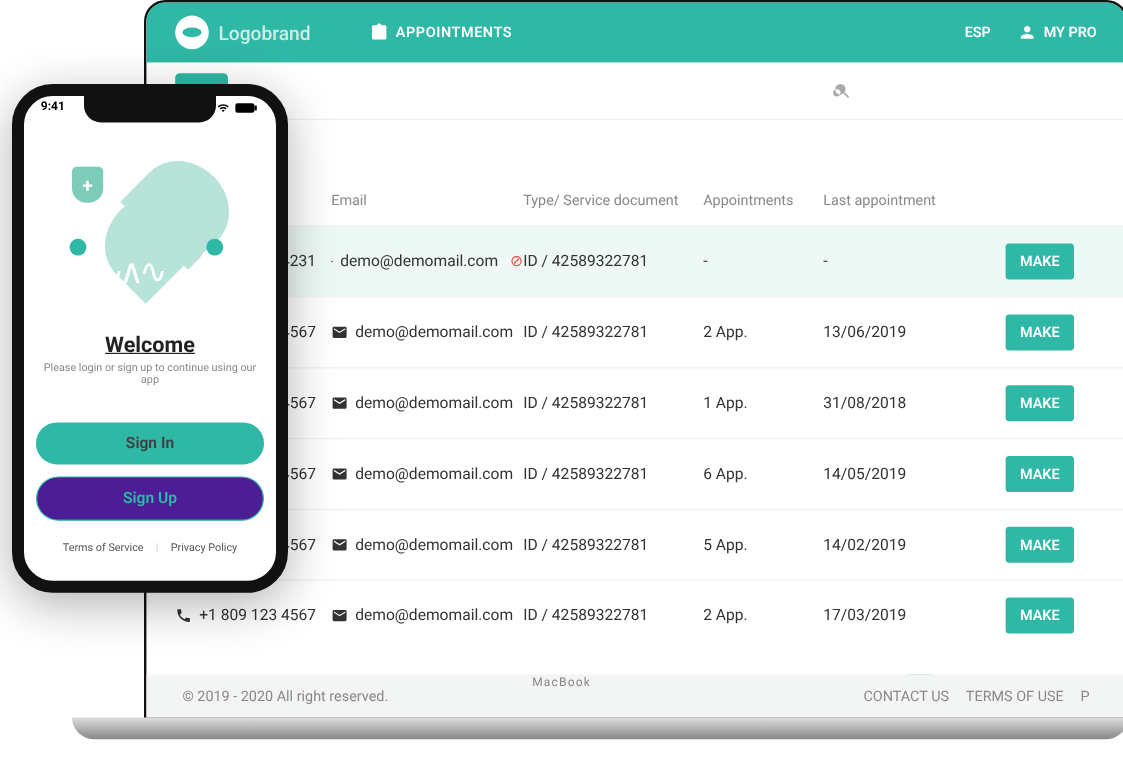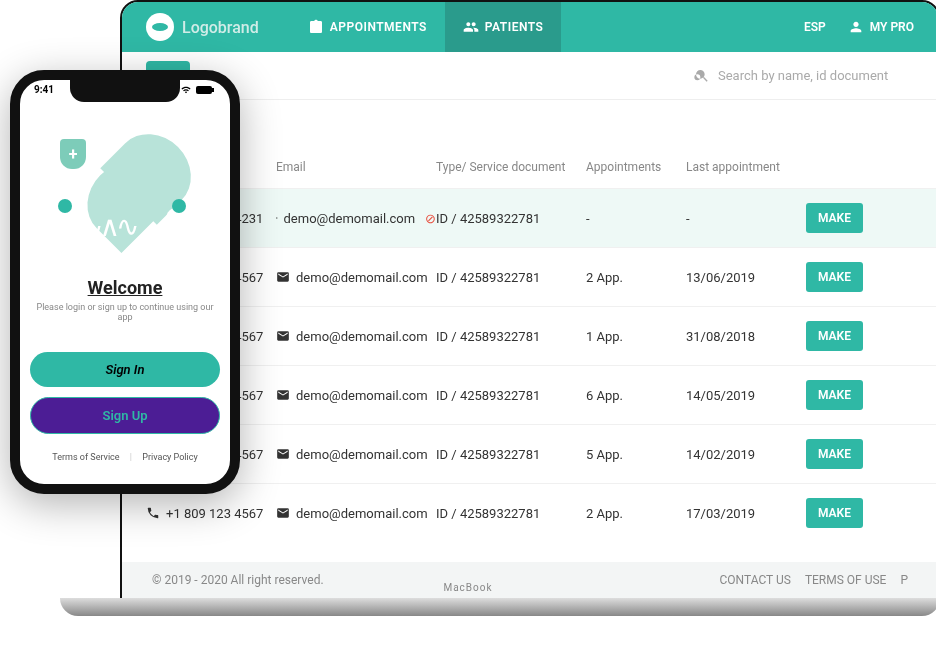--- a/index.html
+++ b/index.html
@@ -1,42 +1,42 @@
 <!DOCTYPE html>
 <html><head>
 <meta charset="utf-8">
 <style>
 * { margin:0; padding:0; box-sizing:border-box; font-family:-apple-system,BlinkMacSystemFont,"Segoe UI",Roboto,sans-serif; }
 body { width:936px; height:646px; position:relative; overflow:hidden; background:#fff; }
 
 
 .laptop { position:absolute; left:120px; top:0; width:820px; height:600px; background:#fff; border:2px solid #111; border-radius:18px 18px 0 0; overflow:hidden; }
 .laptop-base { position:absolute; left:60px; top:598px; width:880px; height:18px; background:linear-gradient(#ddd,#888); border-radius:0 0 30px 30px; }
-.laptop-label { position:absolute; left:50%; top:582px; transform:translateX(-50%); font-size:10px; color:#888; letter-spacing:1px; }
+.laptop-label { position:absolute; left:50%; top:564px; transform:translateX(-50%); font-size:10px; color:#888; letter-spacing:1px; }
 
 
 .desk-header { height:50px; background:#2fb8a5; display:flex; align-items:center; padding:0 24px; color:#fff; }
 .logo { width:28px; height:28px; border-radius:50%; background:#fff; display:flex; align-items:center; justify-content:center; margin-right:8px; }
 .logo-inner{ width:16px; height:8px; background:#2fb8a5; border-radius:50%; }
 .brand { color:#d0ece7; font-weight:500; margin-right:31px; }
 .nav-item { display:flex; align-items:center; gap:6px; padding:0 18px; height:50px; font-size:12px; font-weight:600; letter-spacing:.5px; cursor:pointer; }
 .nav-item.active { background:#2a9b8c; }
 .nav-spacer { flex:1; }
 .nav-right-item { display:flex; align-items:center; gap:6px; font-size:12px; font-weight:600; }
 
 .toolbar { height:48px; display:flex; align-items:center; justify-content:space-between; padding:0 24px; border-bottom:1px solid #eee; }
 .btn-nt { background:#2fb8a5; color:#fff; padding:8px 14px; border-radius:4px; font-size:12px; font-weight:600; border:none; }
 .search { display:flex; align-items:center; gap:8px; color:#aaa; font-size:13px; width:220px; }
 
 .tab-row { padding:18px 24px 0; }
 .tab { font-size:11px; font-weight:700; color:#555; letter-spacing:.5px; display:inline-block; padding-bottom:8px; border-bottom:2px solid #2fb8a5; }
 
 .table { width:100%; }
 .thead { display:flex; padding:14px 24px; font-size:12px; color:#888; }
-.col-phone{width:130px;} .col-email{width:160px;} .col-doc{width:150px;} .col-app{width:100px;} .col-last{width:120px;} .col-btn{flex:1;}
+.col-phone{width:130px;} .col-email{width:160px;} .col-doc{width:150px;} .col-app{width:100px;} .col-last{width:120px;} .col-btn{flex:1;margin-left:32px;}
 .trow { display:flex; align-items:center; padding:14px 24px; border-top:1px solid #f0f0f0; font-size:13px; color:#333; }
 .trow.hl { background:#eef9f6; }
 .pcell{display:flex;align-items:center;gap:6px;}
 .make-btn { background:#2fb8a5; color:#fff; border:none; padding:8px 12px; font-size:12px; font-weight:600; border-radius:3px; }
 .warn-icon { color:#e74c3c; font-size:13px; margin-left:4px; }
 
 .pager { display:flex; align-items:center; justify-content:flex-end; gap:14px; padding:20px 30px; font-size:13px; color:#777; }
 .pages { display:flex; gap:4px; align-items:center; }
 .pnum { width:22px; height:22px; display:flex; align-items:center; justify-content:center; border-radius:3px; cursor:pointer; font-size:12px; }
 .pnum.active { background:#2fb8a5; color:#fff; }
@@ -52,21 +52,21 @@
 .heart { width:80px; height:70px; background:#b8e3d9; border-radius:50% 50% 0 0; transform:rotate(-45deg); position:relative; }
 .heart:before { content:""; position:absolute; width:80px; height:70px; background:#b8e3d9; border-radius:50% 50% 0 0; left:40px; transform:rotate(90deg); }
 .shield { position:absolute; left:20px; top:4px; width:26px; height:30px; background:#7dccb9; border-radius:4px 4px 12px 12px; display:flex; align-items:center; justify-content:center; color:#fff; font-weight:700; }
 .doc-fig { position:absolute; width:26px; height:58px; background:#fff; border-radius:12px 12px 4px 4px; }
 .doc-fig.a{left:12px; bottom:0;} .doc-fig.b{right:18px; bottom:0;}
 .doc-head { width:14px;height:14px;background:#2fb8a5;border-radius:50%;margin:-8px auto 0; }
 .ekg-line { position:absolute; left:40px; right:40px; top:58%; font-size:28px; color:#fff; letter-spacing:-4px; }
 .welcome { text-align:center; font-size:18px; font-weight:700; color:#222;text-decoration:underline; }
 .subtitle { text-align:center; font-size:9px; color:#888; margin:4px 12px 30px; }
 .p-btn { display:block; width:190px; margin:0 auto 10px; padding:10px; border-radius:20px; text-align:center; font-size:13px; font-weight:600; cursor:pointer; }
-.p-btn.primary{ background:#2fb8a5; color:#000000; border:none;font-style:italic; }
+.p-btn.primary{ background:#2fb8a5; color:#404040; border:none; }
 .p-btn.secondary{ background:#4c1d95; color:#2fb8a5; border:1.5px solid #2fb8a5; }
 .p-links { text-align:center; font-size:9px; color:#555; margin-top:18px; }
 .p-links span.sep{ color:#ccc; margin:0 8px; }
 
 .ico{display:inline-block;vertical-align:middle;}
 </style>
 </head>
 <body>
 
 <div class="laptop">
@@ -74,46 +74,39 @@
   <div class="desk-header">
     <div class="logo">
         <div class="logo-inner"></div>
       </div>
     <span class="brand">Logobrand</span>
     <div class="nav-item">
       <svg class="ico" width="16" height="16" viewBox="0 0 24 24" fill="#fff">
           <path d="M19 3h-4.18C14.4 1.84 13.3 1 12 1s-2.4.84-2.82 2H5c-1.1 0-2 .9-2 2v14c0 1.1.9 2 2 2h14c1.1 0 2-.9 2-2V5c0-1.1-.9-2-2-2z"></path>
         </svg>
       <span>APPOINTMENTS</span>
-    </div>
-    <div class="nav-item active">
-      <svg class="ico" width="16" height="16" viewBox="0 0 24 24" fill="#fff">
-          <path d="M16 11c1.66 0 3-1.34 3-3s-1.34-3-3-3-3 1.34-3 3 1.34 3 3 3zm-8 0c1.66 0 3-1.34 3-3S9.66 5 8 5 5 6.34 5 8s1.34 3 3 3zm0 2c-2.33 0-7 1.17-7 3.5V19h14v-2.5C15 14.17 10.33 13 8 13zm8 0c-.29 0-.62.02-.97.05 1.16.84 1.97 1.97 1.97 3.45V19h6v-2.5c0-2.33-4.67-3.5-7-3.5z"></path>
-        </svg>
-      <span>PATIENTS</span>
     </div>
     <div class="nav-spacer"></div>
     <div class="nav-right-item" style="margin-right:22px;">
       <span>ESP</span>
     </div>
     <div class="nav-right-item">
       <svg class="ico" width="16" height="16" viewBox="0 0 24 24" fill="#fff">
           <path d="M12 12c2.21 0 4-1.79 4-4s-1.79-4-4-4-4 1.79-4 4 1.79 4 4 4zm0 2c-2.67 0-8 1.34-8 4v2h16v-2c0-2.66-5.33-4-8-4z"></path>
         </svg>
       <span>MY PRO</span>
     </div>
   </div>
 
   <div class="toolbar">
     <button class="btn-nt">NT</button>
     <div class="search">
       <svg class="ico" width="16" height="16" viewBox="0 0 24 24" fill="#aaa">
           <path d="M15.5 14h-.79l-.28-.27A6.471 6.471 0 0016 9.5 6.5 6.5 0 109.5 16c1.61 0 3.09-.59 4.23-1.57l.27.28v.79l5 4.99L20.49 19l-4.99-5zM9.5 14A4.5 4.5 0 115 9.5 4.5 4.5 0 019.5 14z"></path>
         </svg>
-      <span>Search by name, id document</span>
     </div>
   </div>
 
   <div class="tab-row">
     <span class="tab">ALL PATIENTS</span>
   </div>
 
   <div class="table">
     <div class="thead">
       <div class="col-phone">Phone</div>

